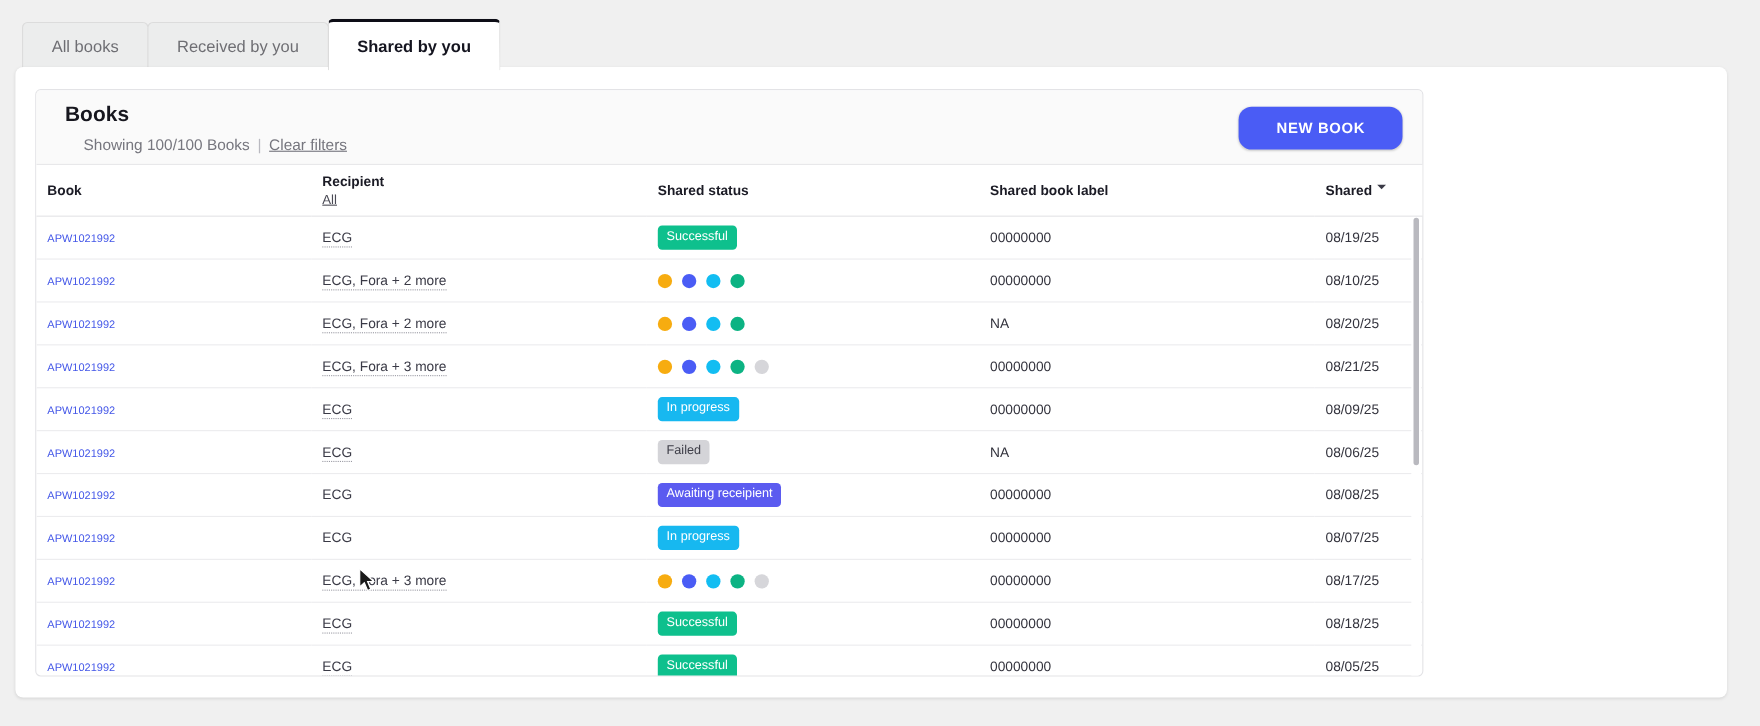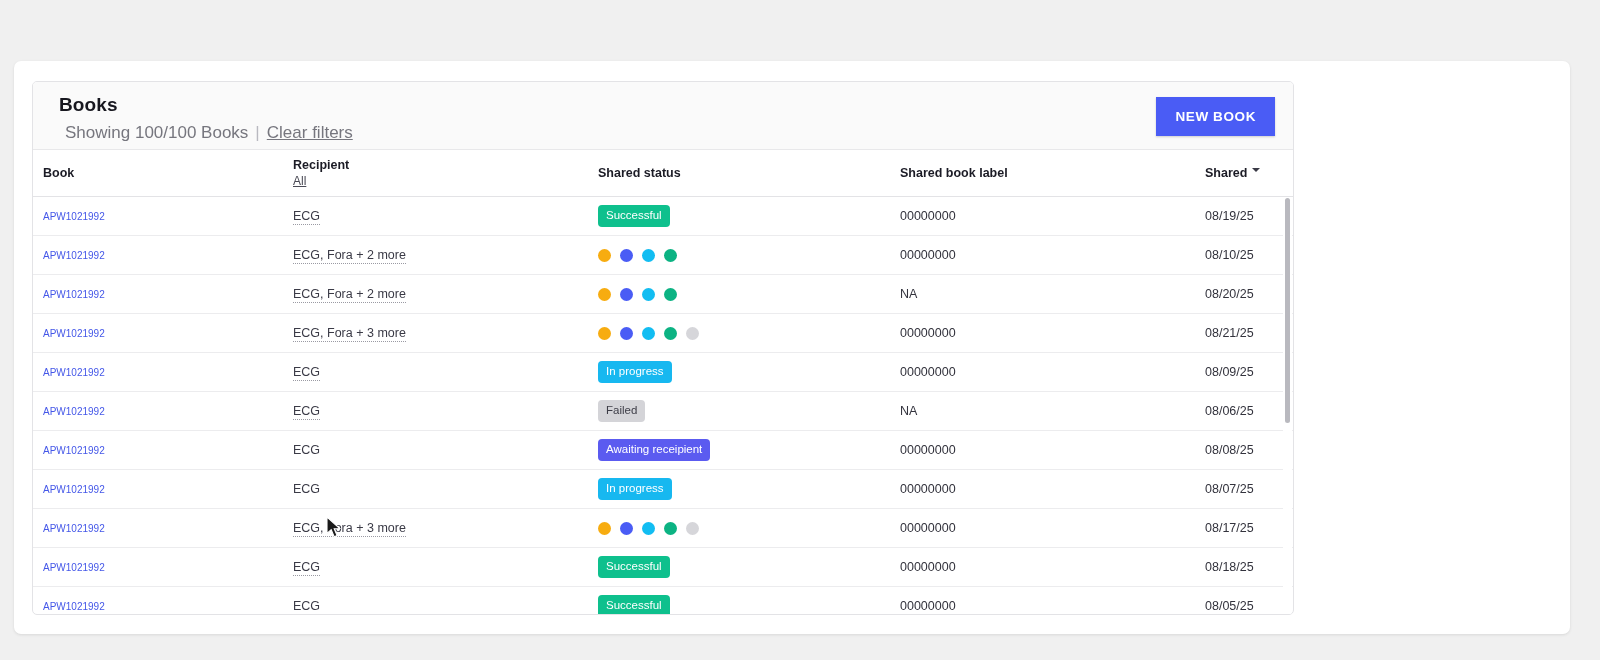--- a/index.html
+++ b/index.html
@@ -66,37 +66,37 @@
     height: 68px;
     background: #fafafa;
     border-bottom: 1px solid #e8e8ea;
   }
   .panel-title {
     position: absolute; left: 26px; top: 12px;
     font-size: 19px; font-weight: bold; color: #17171f;
     letter-spacing: .1px;
   }
   .panel-sub {
-    position: absolute; left: 32px; top: 41px;
-    font-size: 17px; color: #76767e;
+    position: absolute; left: 43px; top: 41px;
+    font-size: 14px; color: #76767e;
     display: flex; align-items: center; gap: 7px;
   }
   .panel-sub .divider { color: #b9b9c0; }
   .clear-filters {
     color: #76767e; text-decoration: underline; cursor: pointer;
   }
   .new-book-btn {
     position: absolute; right: 18px; top: 15px;
     height: 39px; min-width: 96px;
-    padding: 0 19px;
+    padding: 0 34px;
     display: flex; align-items: center; justify-content: center;
     background: #4a5cf5;
     color: #ffffff;
     font-size: 13.5px; font-weight: bold; letter-spacing: .6px;
-    border: none; border-radius: 0;
+    border: none; border-radius: 12px;
     cursor: pointer;
     box-shadow: 0 1px 2px rgba(0,0,0,.18);
   }
 
   
   .tbl { width: 100%; border-collapse: collapse; table-layout: fixed; }
   .tbl thead th {
     text-align: left;
     font-size: 12.5px; font-weight: bold; color: #1b1b25;
     padding: 0; height: 46px;
@@ -187,20 +187,25 @@
   }
 
   
   .cursor { position: absolute; left: 326px; top: 516px; width: 18px; height: 24px; pointer-events: none; z-index: 50; }
 </style>
 </head>
 <body>
 
 <div id="app">
 
+  <div class="tabbar">
+      <div class="tab">All books</div>
+      <div class="tab">Received by you</div>
+      <div class="tab active">Shared by you</div>
+    </div>
 
   <div class="page-card">
     <div class="panel">
 
       <div class="panel-head">
         <div class="panel-title">Books</div>
         <div class="panel-sub">
           <span>Showing 100/100 Books</span>
           <span class="divider">|</span>
           <span class="clear-filters">Clear filters</span>

